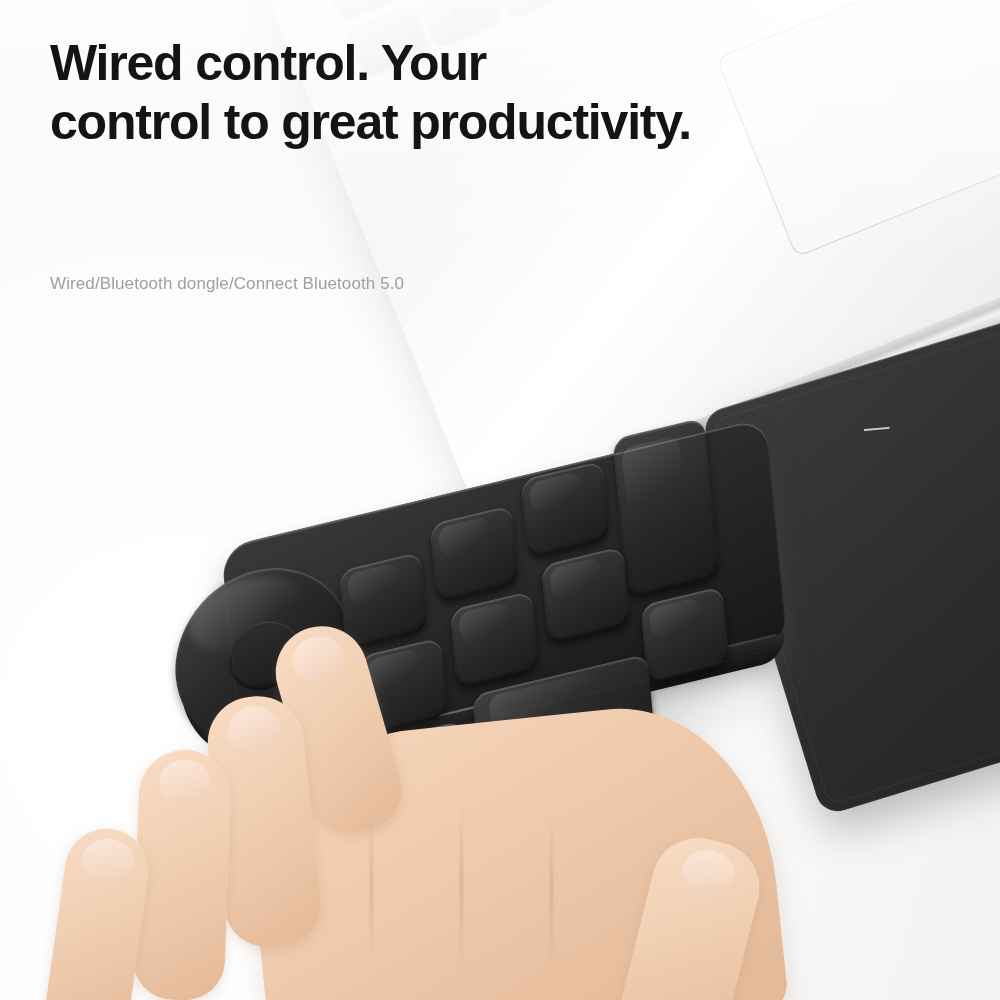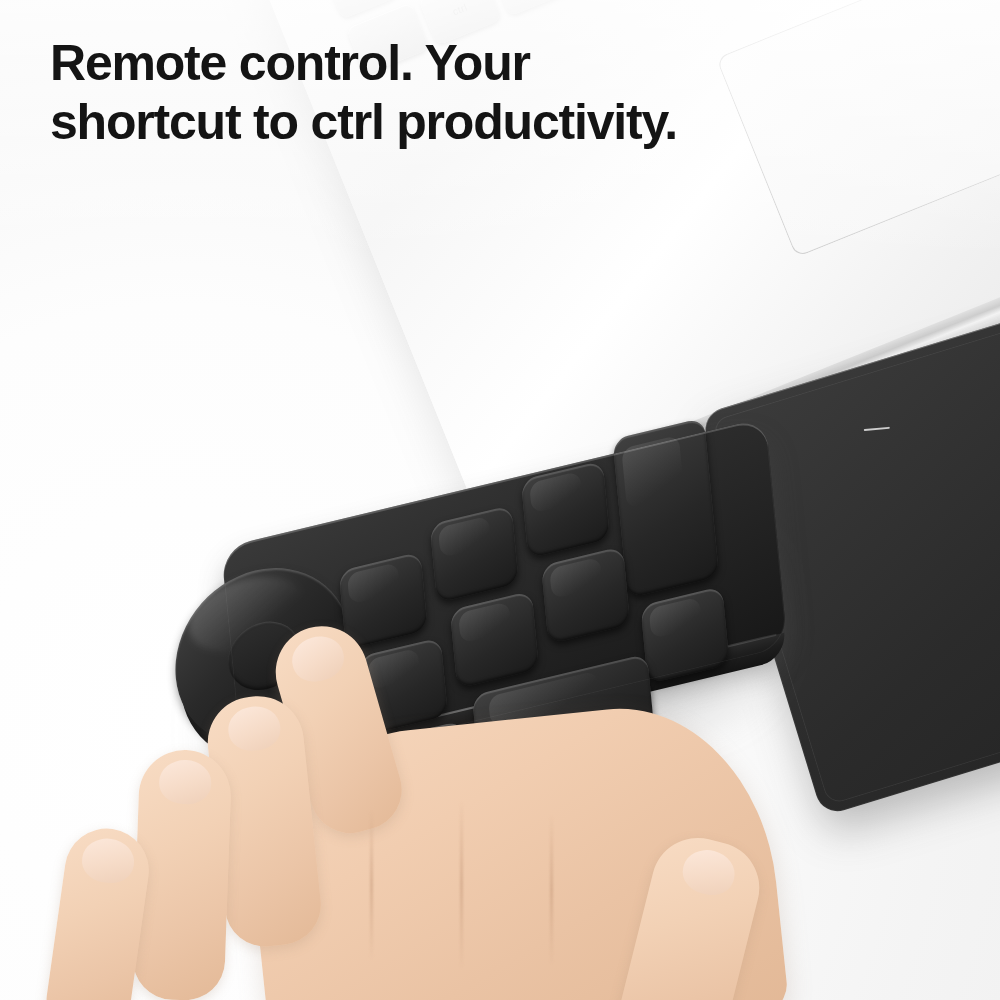--- a/index.html
+++ b/index.html
@@ -332,18 +332,19 @@
       <div class="f" style="left: 596px; top: 238px; width: 108px; height: 220px; transform: rotate(14deg);">
         <div class="nail" style="top: 10px;"></div>
       </div>
       <div class="webline" style="left: 330px; top: 210px; height: 150px;"></div>
       <div class="webline" style="left: 420px; top: 200px; height: 170px;"></div>
       <div class="webline" style="left: 510px; top: 215px; height: 150px;"></div>
     </div>
 
   <div class="copy">
     <h1 class="headline">
-      <span>Remote control. Your</span>
-      <span>shortcut to ctrl productivity.</span>
+      <span>Wired control. Your</span>
+      <span>control to great productivity.</span>
     </h1>
   </div>
+  <div class="subspec">Wired/Bluetooth dongle/Connect Bluetooth 5.0</div>
 
 </div>
 
 </body></html>

